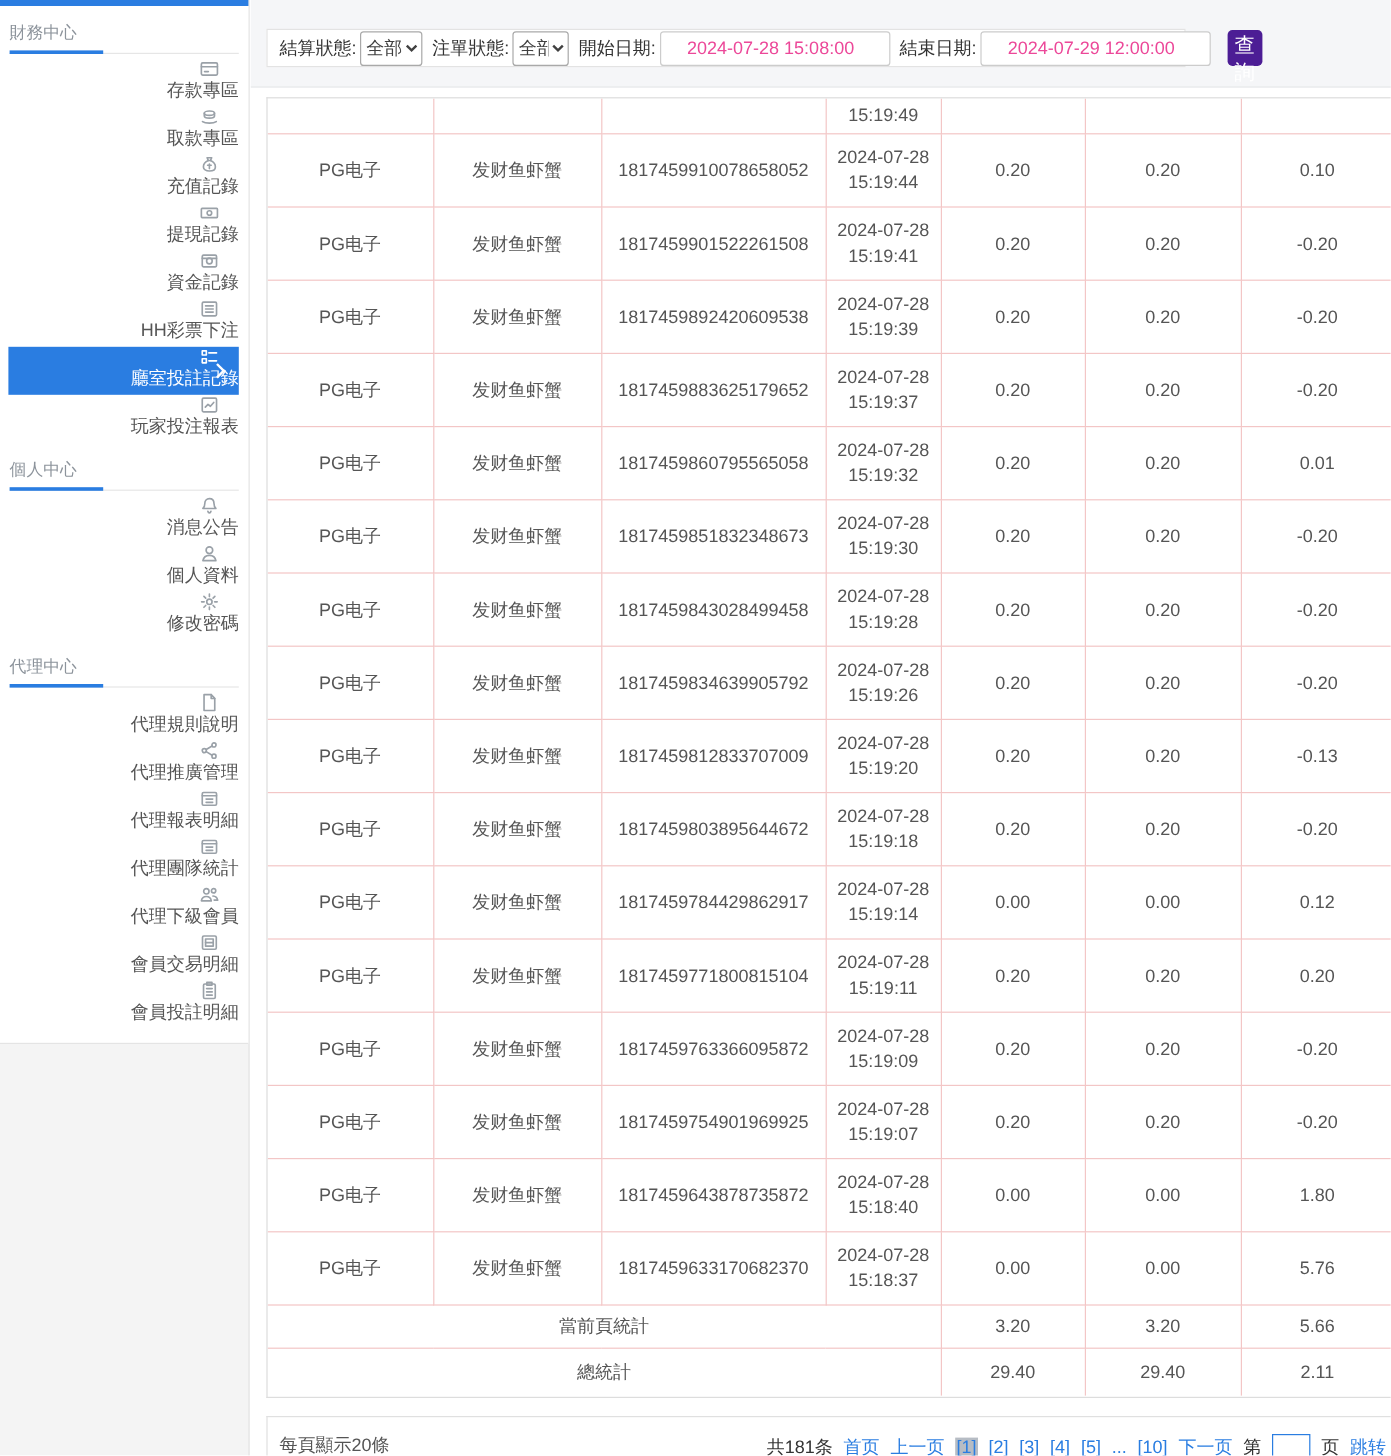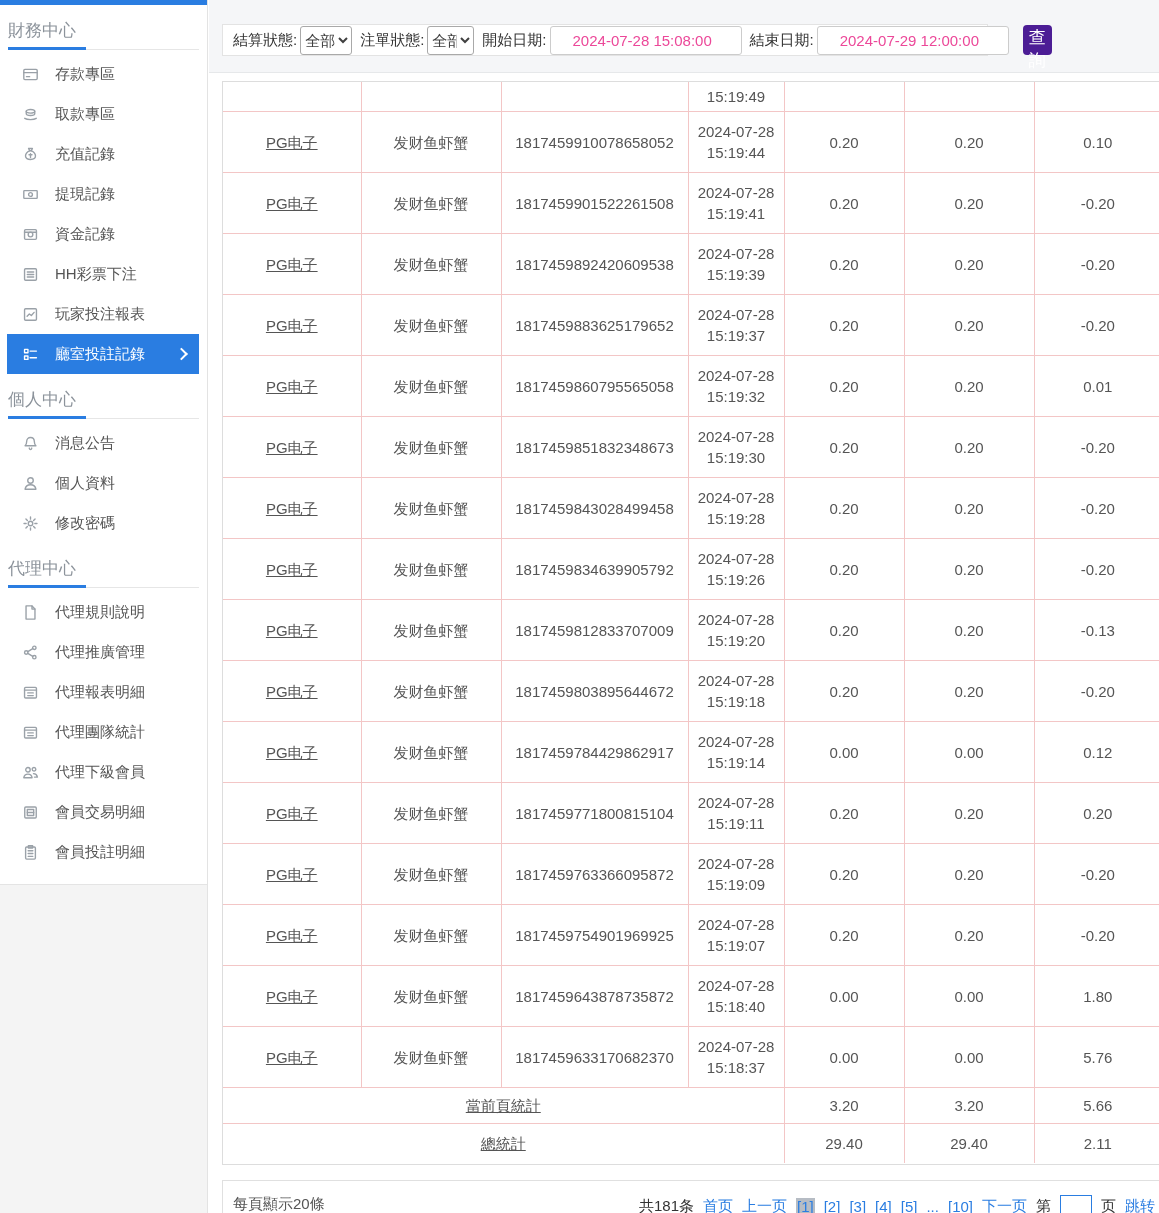--- a/index.html
+++ b/index.html
@@ -4,24 +4,24 @@
 <style>
   html,body{margin:0;padding:0;}
   body{
     width:1159px;height:1213px;position:relative;overflow:hidden;
     background:#fff;font-family:"Liberation Sans","DejaVu Sans",sans-serif;
   }
   
   .sidebar{position:absolute;left:0;top:0;width:208px;height:1213px;background:#f4f4f4;border-right:1px solid #e3e3e3;box-sizing:border-box;}
   .sidebar-topbar{height:5px;background:#2a7de1;}
   .side-panel{background:#fff;border-bottom:1px solid #e4e4e4;padding-bottom:12px;}
-  .side-heading{padding:14px 8px 5px;font-size:17px;color:#8c939b;}
+  .side-heading{padding:14px 8px 5px;font-size:14px;color:#8c939b;}
   .heading-rule{margin:0 8px 4px;border-bottom:1px solid #e6e6e6;position:relative;height:2px;}
   .heading-rule::before{content:"";position:absolute;left:0;top:0;width:78px;height:3px;background:#2a7de1;}
-  .side-item{position:relative;height:40px;display:flex;align-items:center;margin:0 8px 0 7px;padding-left:15px;color:#555;font-size:15px;cursor:pointer;}
+  .side-item{position:relative;height:40px;display:flex;align-items:flex-end;margin:0 8px 0 7px;padding-left:15px;color:#555;font-size:15px;cursor:pointer;flex-direction:column;}
   .side-icon{width:17px;height:17px;margin-right:16px;color:#9aa1a8;flex:none;}
   .side-icon svg{width:17px;height:17px;display:block;}
   .side-item.active{background:#2a7de1;color:#fff;}
   .side-item.active .side-icon{color:#fff;}
   .chev{position:absolute;right:13px;top:50%;width:7px;height:7px;border-top:2px solid #fff;border-right:2px solid #fff;transform:translateY(-50%) rotate(45deg);}
   
   .topstrip{position:absolute;left:209px;right:0;top:0;height:73px;background:#f5f6f8;border-bottom:1px solid #e6e8ea;box-sizing:border-box;}
   .filter-panel{position:absolute;left:13px;top:24px;height:32px;width:766px;background:#fff;border:1px solid #e3e3e3;display:flex;align-items:center;box-sizing:border-box;padding-left:10px;}
   .flabel{font-size:15px;color:#333;margin-right:3px;white-space:nowrap;}
   .fselect{height:29px;border:1px solid #a9a9a9;border-radius:3px;background:#fff;font-size:15px;color:#404040;margin-right:8px;}
@@ -29,21 +29,21 @@
   .fdate{width:146px;height:27px;border:1px solid #ccc;border-radius:3px;font-size:15px;color:#ec4899;padding:0 22px;margin-right:8px;box-sizing:content-box;}
   .fbtn{margin-left:6px;width:47px;height:30px;background:#4c1d95;border:none;border-radius:4px;color:#fff;font-size:17px;cursor:pointer;}
   
   .table-wrap{position:absolute;left:222px;top:81px;right:0;height:1084px;background:#fff;border:1px solid #ddd;border-right:none;box-sizing:border-box;overflow:hidden;}
   table{width:938px;border-collapse:collapse;table-layout:fixed;}
   td{border:1px solid #f3c6c6;font-size:15px;color:#555;text-align:center;padding:0 4px;overflow:hidden;word-wrap:break-word;line-height:21px;}
   tr.partial td{border-top:none;height:29px;}
   tr.data td{height:60px;}
   tr.sum1 td{height:35px;}
   tr.sum2 td{height:39px;}
-  td:first-child{border-left:none;text-decoration:underline;}
+  td:first-child{border-left:none;}
   td:last-child{border-right:none;}
   tr:last-child td{border-bottom:none;}
   
   .pager{position:absolute;left:222px;top:1180px;right:0;height:60px;box-sizing:border-box;background:#fff;border:1px solid #e0e0e0;border-right:none;display:flex;justify-content:space-between;align-items:flex-start;padding:14px 4px 0 10px;font-size:15px;color:#555;}
   .pager-right{display:flex;align-items:center;white-space:nowrap;color:#333;}
   .pager-right > *{margin-left:9px;}
   a.plink{color:#2a7de1;text-decoration:none;cursor:pointer;}
   a.plink.active{background:#b6bcc4;padding:0 1px;}
   .pdots{color:#2a7de1;}
   .jump-input{width:26px;height:19px;border:1px solid #2a7de1;margin-left:9px;}
@@ -108,39 +108,39 @@
         </div>
         <div class="side-item">
           <span class="side-icon">
             <svg viewBox="0 0 16 16" fill="none" stroke="currentColor" stroke-width="1.3" stroke-linecap="round" stroke-linejoin="round">
               <rect x="2.4" y="2.6" width="11.2" height="10.8" rx="1"></rect>
               <path d="M5 5.6h6M5 8h6M5 10.4h6"></path>
             </svg>
           </span>
           <span class="side-label">HH彩票下注</span>
         </div>
-        <div class="side-item">
-          <span class="side-icon">
-            <svg viewBox="0 0 16 16" fill="none" stroke="currentColor" stroke-width="1.3" stroke-linecap="round" stroke-linejoin="round">
-              <rect x="2.4" y="2.6" width="11.2" height="10.8" rx="1"></rect>
-              <path d="M4.8 9.6l2.1-2.1 1.9 1.5 2.6-3"></path>
-            </svg>
-          </span>
-          <span class="side-label">玩家投注報表</span>
-        </div>
         <div class="side-item active">
           <span class="side-icon">
             <svg viewBox="0 0 16 16" fill="none" stroke="currentColor" stroke-width="1.3" stroke-linecap="round" stroke-linejoin="round">
               <rect x="2.4" y="3.2" width="3.2" height="3.2"></rect>
               <rect x="2.4" y="9.4" width="3.2" height="3.2"></rect>
               <path d="M7.6 4.8h6M7.6 11h6"></path>
             </svg>
           </span>
           <span class="side-label">廳室投註記錄</span>
           <span class="chev"></span>
+        </div>
+        <div class="side-item">
+          <span class="side-icon">
+            <svg viewBox="0 0 16 16" fill="none" stroke="currentColor" stroke-width="1.3" stroke-linecap="round" stroke-linejoin="round">
+              <rect x="2.4" y="2.6" width="11.2" height="10.8" rx="1"></rect>
+              <path d="M4.8 9.6l2.1-2.1 1.9 1.5 2.6-3"></path>
+            </svg>
+          </span>
+          <span class="side-label">玩家投注報表</span>
         </div>
         <div class="side-heading">個人中心</div>
         <div class="heading-rule"></div>
         <div class="side-item">
           <span class="side-icon">
             <svg viewBox="0 0 16 16" fill="none" stroke="currentColor" stroke-width="1.3" stroke-linecap="round" stroke-linejoin="round">
               <path d="M8 2.4c2.2 0 3.6 1.6 3.6 3.8 0 2.5.8 3.3 1.5 3.9H2.9c.7-.6 1.5-1.4 1.5-3.9C4.4 4 5.8 2.4 8 2.4z"></path>
               <path d="M6.8 12.3c.2.9.6 1.3 1.2 1.3s1-.4 1.2-1.3"></path>
             </svg>
           </span>

